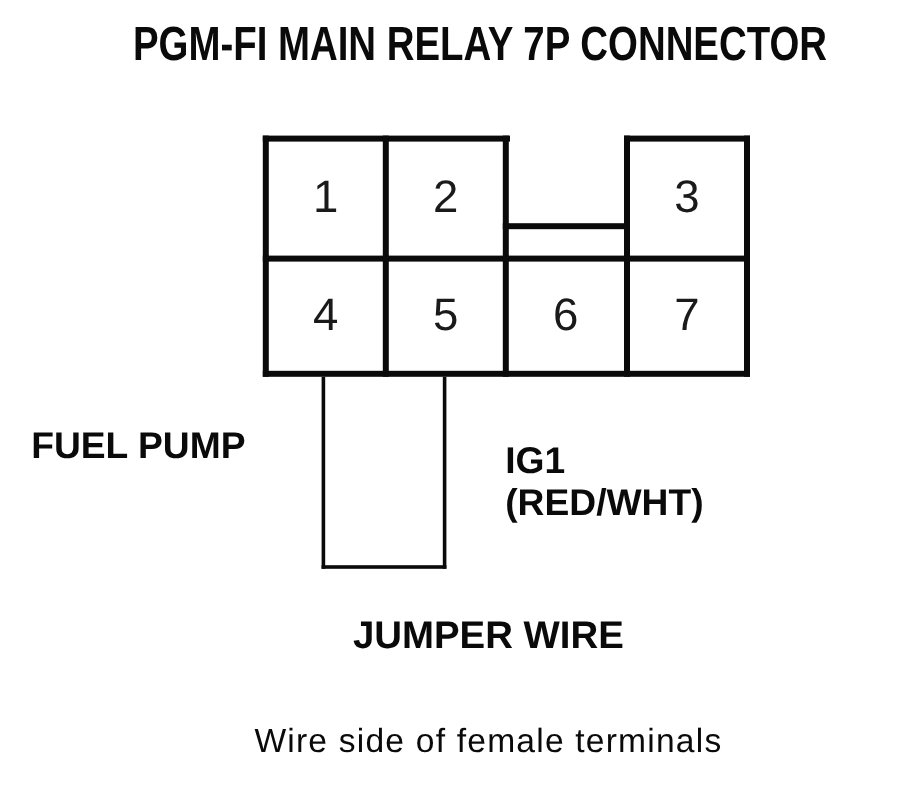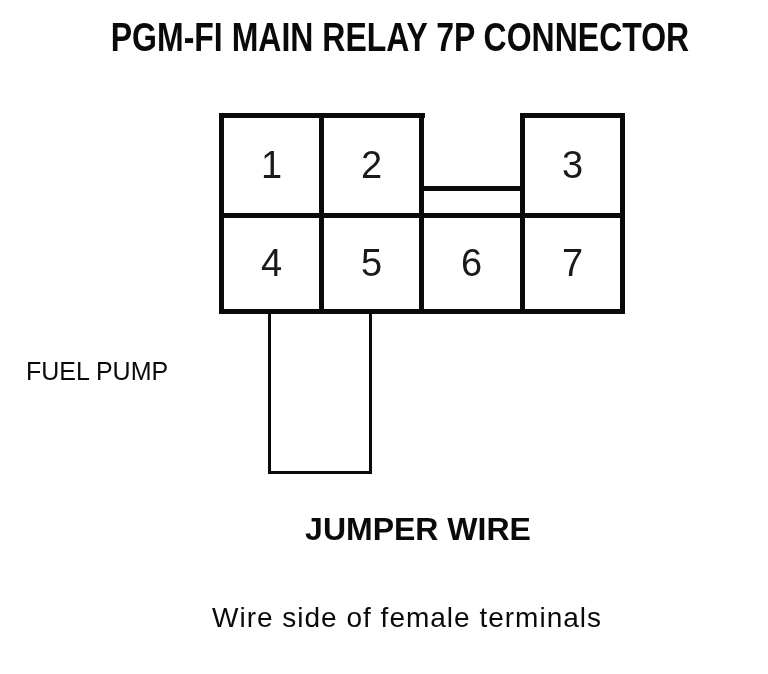--- a/index.html
+++ b/index.html
@@ -37,31 +37,31 @@
     display: flex;
     align-items: center;
     justify-content: center;
     font-size: 38px;
     font-weight: 400;
     color: #1a1a1a;
   }
 
   .side-label {
     position: absolute;
-    font-weight: normal;
-    font-size: 25px;
+    font-weight: bold;
+    font-size: 31px;
     line-height: 35px;
     white-space: nowrap;
   }
   .fuel-label { left: 26px; top: 354px; }
   .ig1-label  { left: 421px; top: 366px; }
 
   .jumper-label {
     position: absolute;
-    left: 418px;
+    left: 407px;
     top: 511px;
     transform: translateX(-50%);
     font-weight: bold;
     font-size: 32px;
     line-height: 36px;
     white-space: nowrap;
   }
   .caption {
     position: absolute;
     left: 212px;
@@ -103,18 +103,22 @@
   <div class="pin" style="left:525px; top:218px; width:95px; height:91px;">7</div>
 
   <div class="ln" style="left:268px; top:314px; width:3px; height:160px;"></div>
   <div class="ln" style="left:369px; top:314px; width:3px; height:160px;"></div>
   <div class="ln" style="left:268px; top:471px; width:104px; height:3px;"></div>
 
   <div class="side-label fuel-label">
     <div>FUEL PUMP</div>
   </div>
 
+  <div class="side-label ig1-label">
+    <div>IG1</div>
+    <div>(RED/WHT)</div>
+  </div>
 
   <div class="jumper-label">JUMPER WIRE</div>
 
   <div class="caption">Wire side of female terminals</div>
 
 </div>
 
 </body></html>

